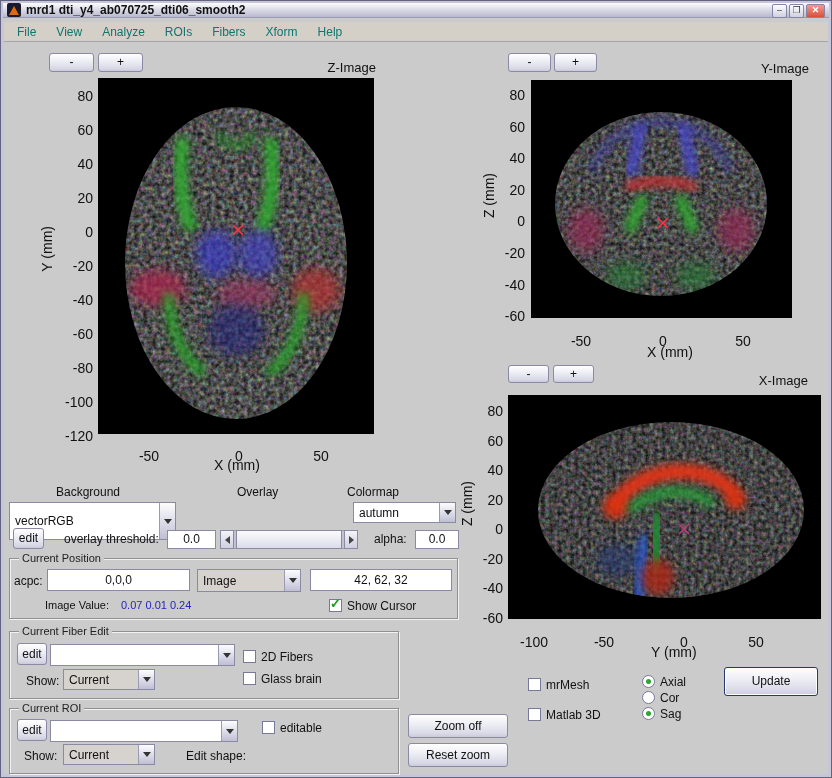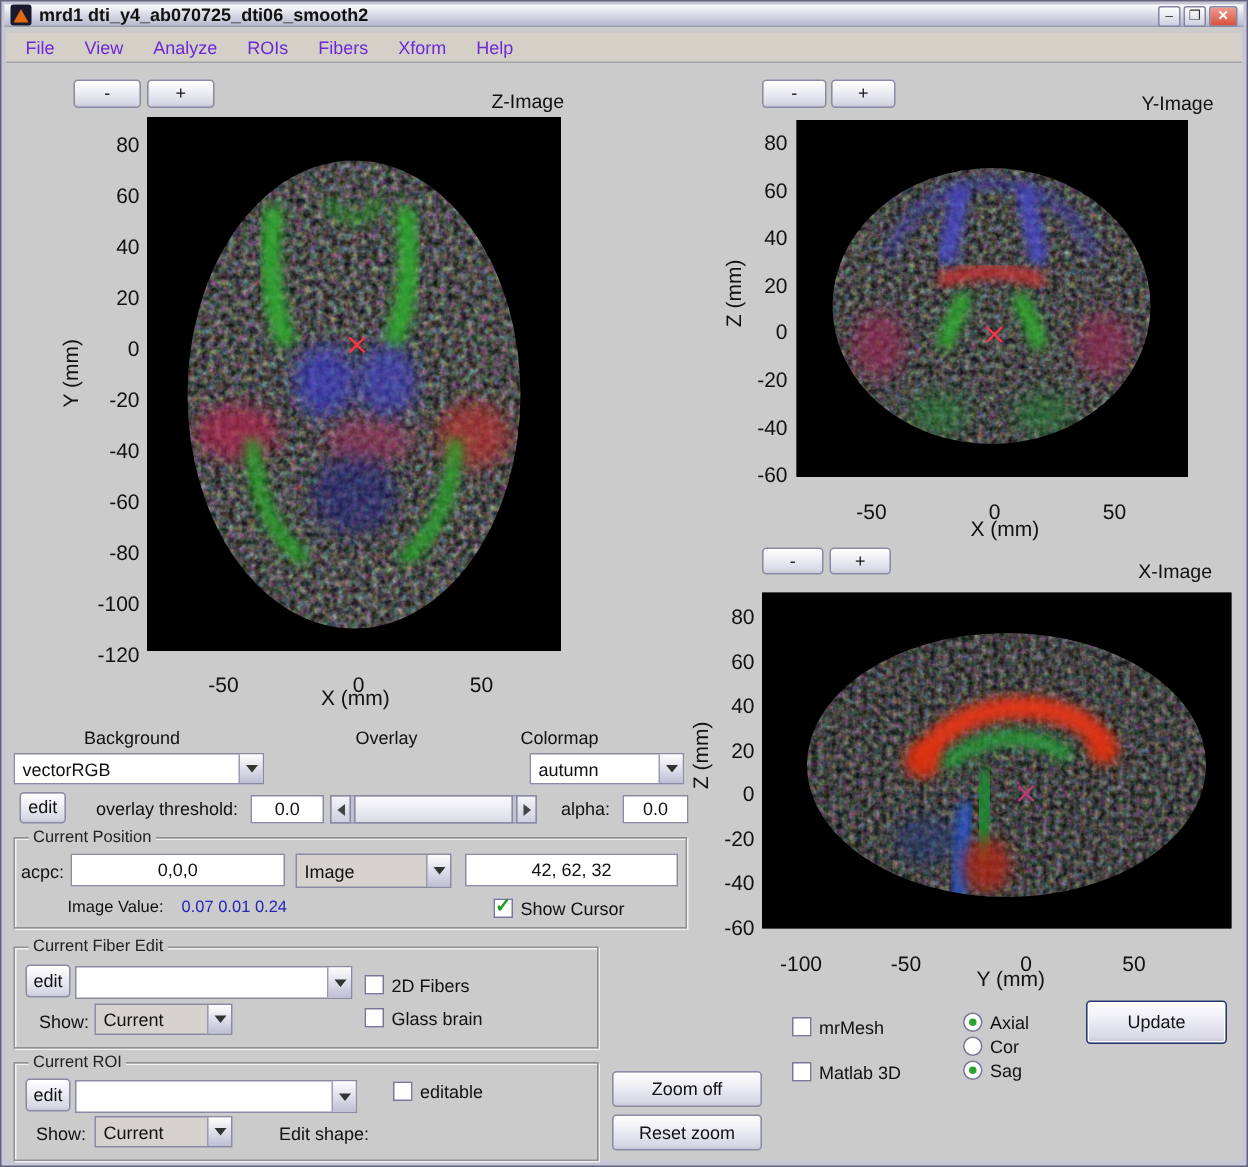--- a/index.html
+++ b/index.html
@@ -13,21 +13,21 @@
   .title-text{font-size:12px;font-weight:bold;color:#111;margin-left:5px;white-space:nowrap;}
   .app-icon{width:14px;height:14px;margin-left:4px;background:#1a1a2e;border-radius:2px;position:relative;}
   .app-icon::after{content:"";position:absolute;left:2px;bottom:2px;border-left:5px solid transparent;
     border-right:5px solid transparent;border-bottom:9px solid #e06a10;}
   .winbtns{position:absolute;right:6px;top:3px;display:flex;gap:2px;}
   .wbtn{width:15px;height:14px;border:1px solid #8484a4;border-radius:2px;font-size:9px;line-height:11px;
     text-align:center;color:#333;background:linear-gradient(#fff,#cfcfe0);}
   .wbtn.close{width:19px;background:linear-gradient(#f09a8e,#d94f3c);color:#fff;font-weight:bold;}
   .menubar{position:absolute;top:21px;left:3px;right:3px;height:20px;background:#d4d0c8;
     border-bottom:1px solid #a3a3ae;display:flex;align-items:center;padding-left:3px;}
-  .menu-item{font-size:12px;color:#6d28d9;padding:2px 10px;}
+  .menu-item{font-size:12px;color:#0f766e;padding:2px 10px;}
   
   .btn{position:absolute;border:1px solid #8a8aa5;border-radius:3px;font-size:12px;color:#111;
     background:linear-gradient(#ffffff,#ececf4 45%,#d9d9e6 85%,#c9c9da);text-align:center;}
   .btn-default{border:1px solid #26386f;box-shadow:inset 0 0 0 1px #fff;}
   .field{position:absolute;background:#fff;border:1px solid #8a8aa5;font-size:12px;color:#111;
     text-align:center;padding:0;}
   .combo{position:absolute;background:#fff;border:1px solid #8a8aa5;font-size:12px;color:#111;display:flex;align-items:center;}
   .combo.gray{background:#d6d3ce;}
   .combo .val{flex:1;padding-left:5px;white-space:nowrap;overflow:hidden;}
   .combo .cbtn{width:16px;align-self:stretch;border-left:1px solid #9a9ab0;
@@ -256,21 +256,21 @@
   <span class="tick tick-c" style="left:603px;top:633px;">-50</span>
   <span class="tick tick-c" style="left:683px;top:633px;">0</span>
   <span class="tick tick-c" style="left:755px;top:633px;">50</span>
   <div class="axis-lbl vert" style="left:458px;top:480px;">Z (mm)</div>
   <div class="axis-lbl" style="left:650px;top:643px;">Y (mm)</div>
 
   <div class="lbl" style="left:55px;top:484px;">Background</div>
   <div class="lbl" style="left:236px;top:484px;">Overlay</div>
   <div class="lbl" style="left:346px;top:484px;">Colormap</div>
 
-  <div class="combo" style="left:8px;top:501px;width:167px;height:21px;">
+  <div class="combo" style="left:8px;top:501px;width:167px;height:38px;">
     <span class="val">vectorRGB</span>
     <span class="cbtn"></span>
   </div>
   <div class="combo" style="left:352px;top:501px;width:103px;height:21px;">
     <span class="val">autumn</span>
     <span class="cbtn"></span>
   </div>
 
   <div class="btn" style="left:12px;top:527px;width:31px;height:21px;line-height:19px;">edit</div>
   <div class="lbl" style="left:63px;top:531px;">overlay threshold:</div>

